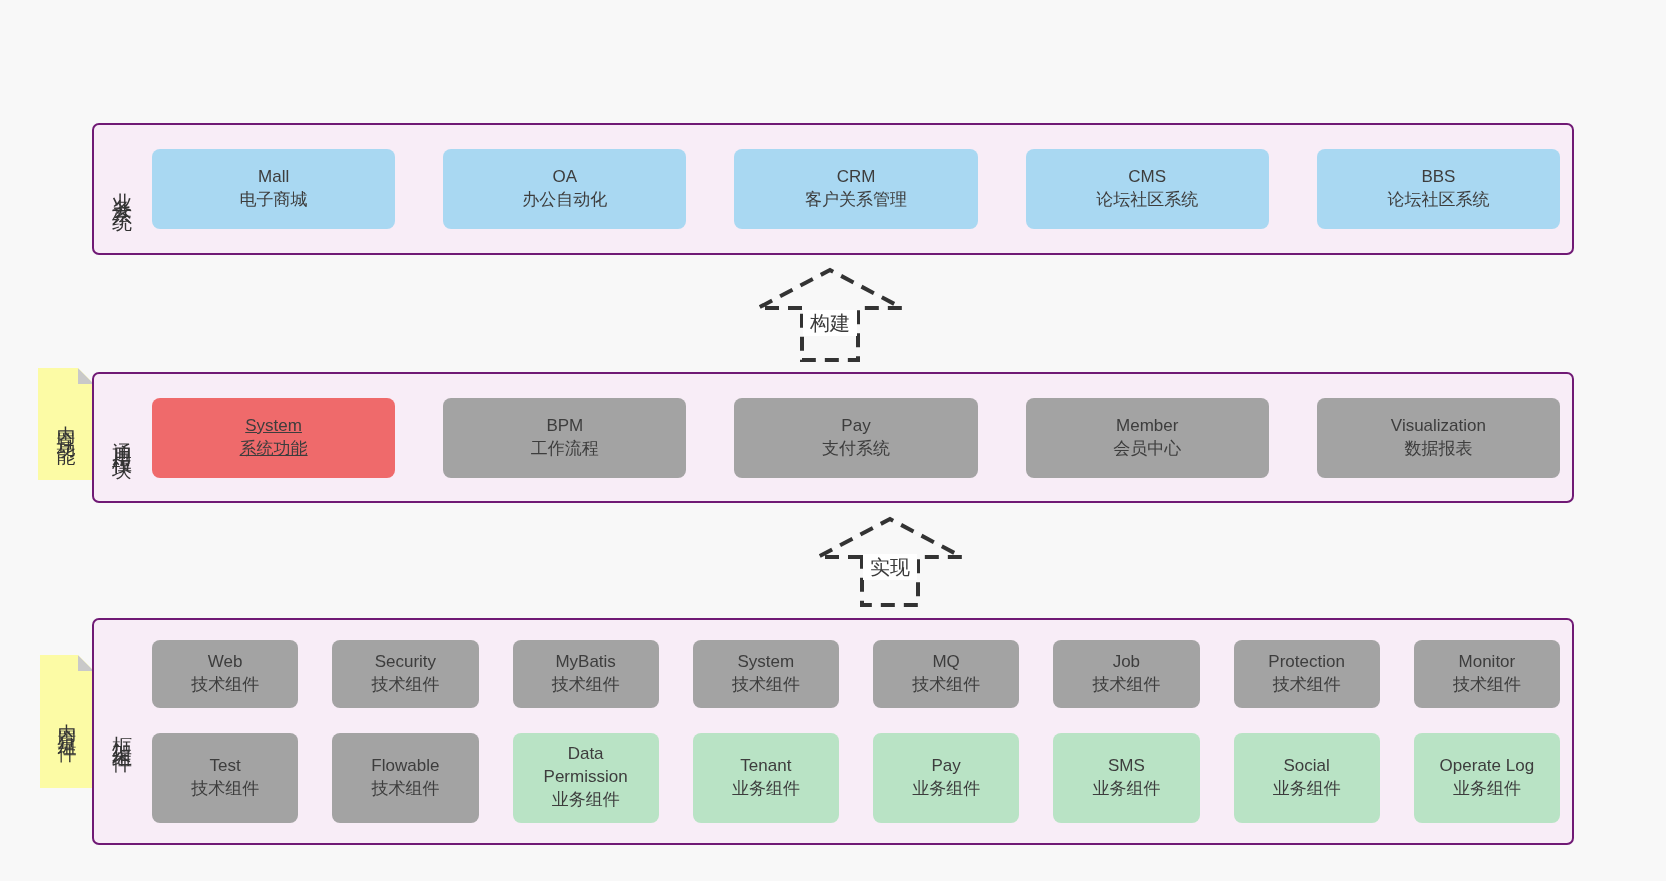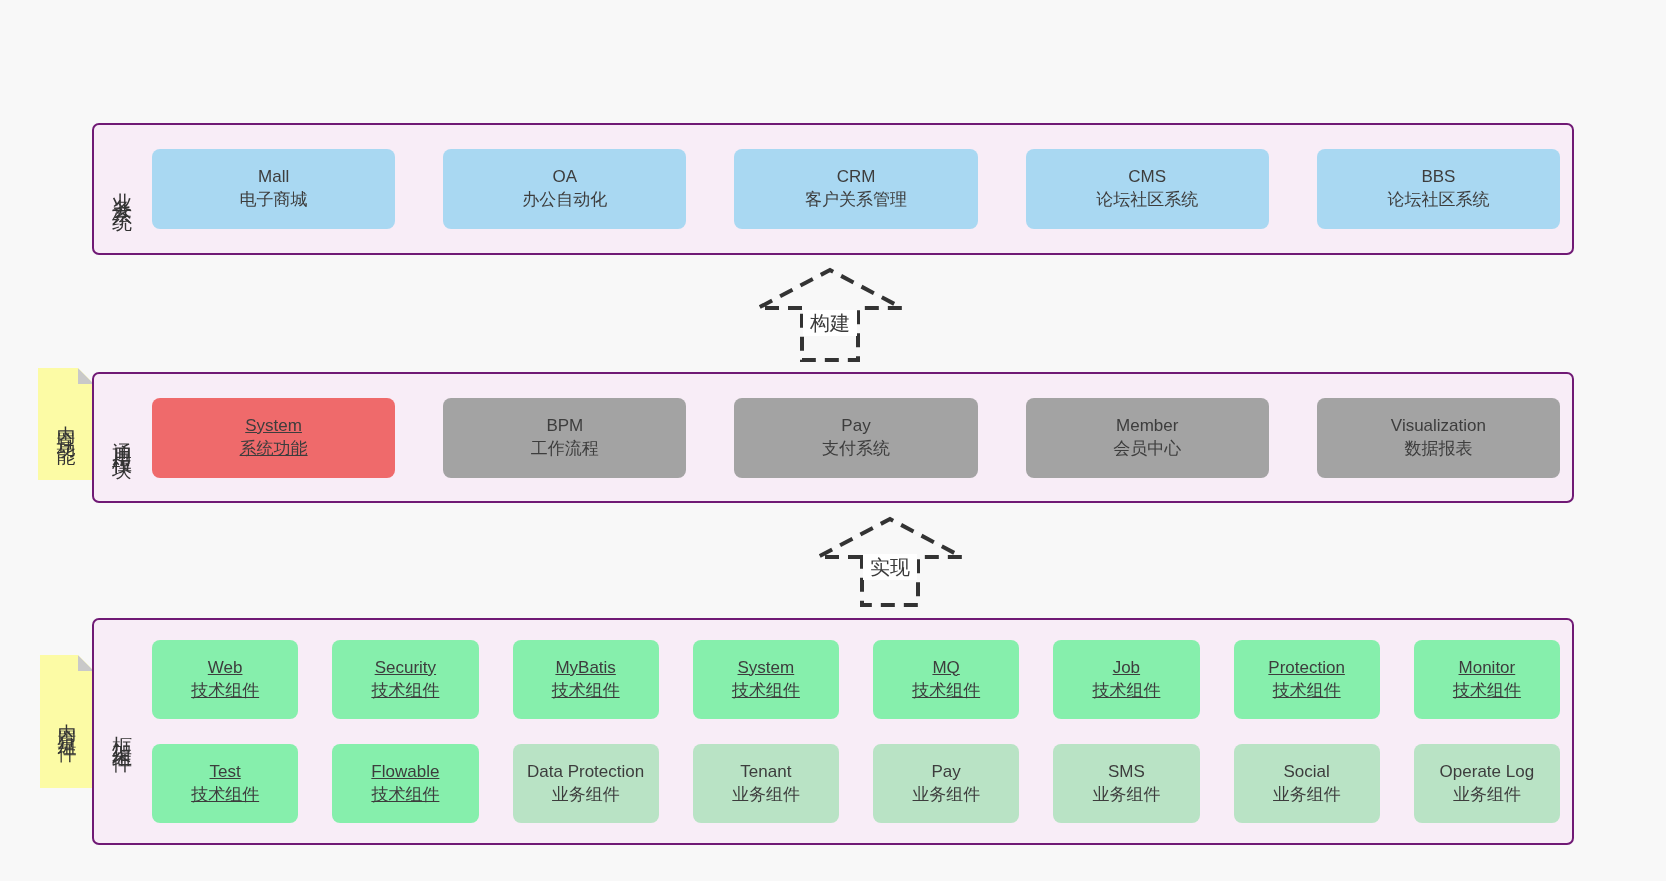--- a/index.html
+++ b/index.html
@@ -54,21 +54,21 @@
     display:flex; flex-direction:column;
     align-items:center; justify-content:center;
     text-align:center;
     font-size:17px; line-height:1.35;
     padding:4px 12px;
     box-sizing:border-box;
   }
   .c-blue   { background:#a9d8f2; }
   .c-red    { background:#ef6a6b;text-decoration:underline; }
   .c-pink   { background:#a3a3a3; }
-  .c-green  { background:#86efac;text-decoration:underline; }
+  .c-green  { background:#a3a3a3; }
   .c-lgreen { background:#b9e3c5; }
 
   
   .sticky {
     position:absolute; z-index:1;
     background:#fcfba5;
     clip-path:polygon(0 0, calc(100% - 16px) 0, 100% 16px, 100% 100%, 0 100%);
     display:flex; align-items:center; justify-content:center;
     writing-mode:vertical-rl; text-orientation:upright;
     font-size:19px; letter-spacing:7px; color:#333;
@@ -207,21 +207,21 @@
       </div>
       <div class="box c-green">
         <span>Test</span>
         <span>技术组件</span>
       </div>
       <div class="box c-green">
         <span>Flowable</span>
         <span>技术组件</span>
       </div>
       <div class="box c-lgreen">
-        <span>Data Protection</span>
+        <span>Data Permission</span>
         <span>业务组件</span>
       </div>
       <div class="box c-lgreen">
         <span>Tenant</span>
         <span>业务组件</span>
       </div>
       <div class="box c-lgreen">
         <span>Pay</span>
         <span>业务组件</span>
       </div>

